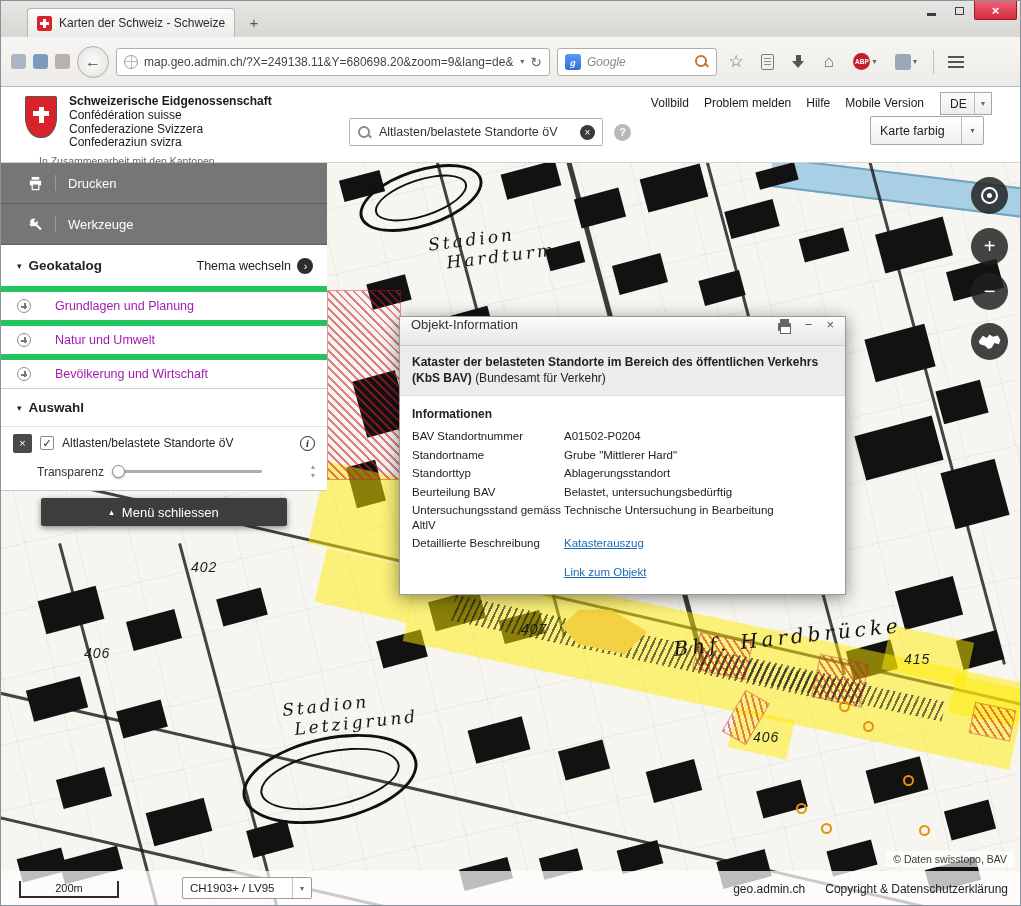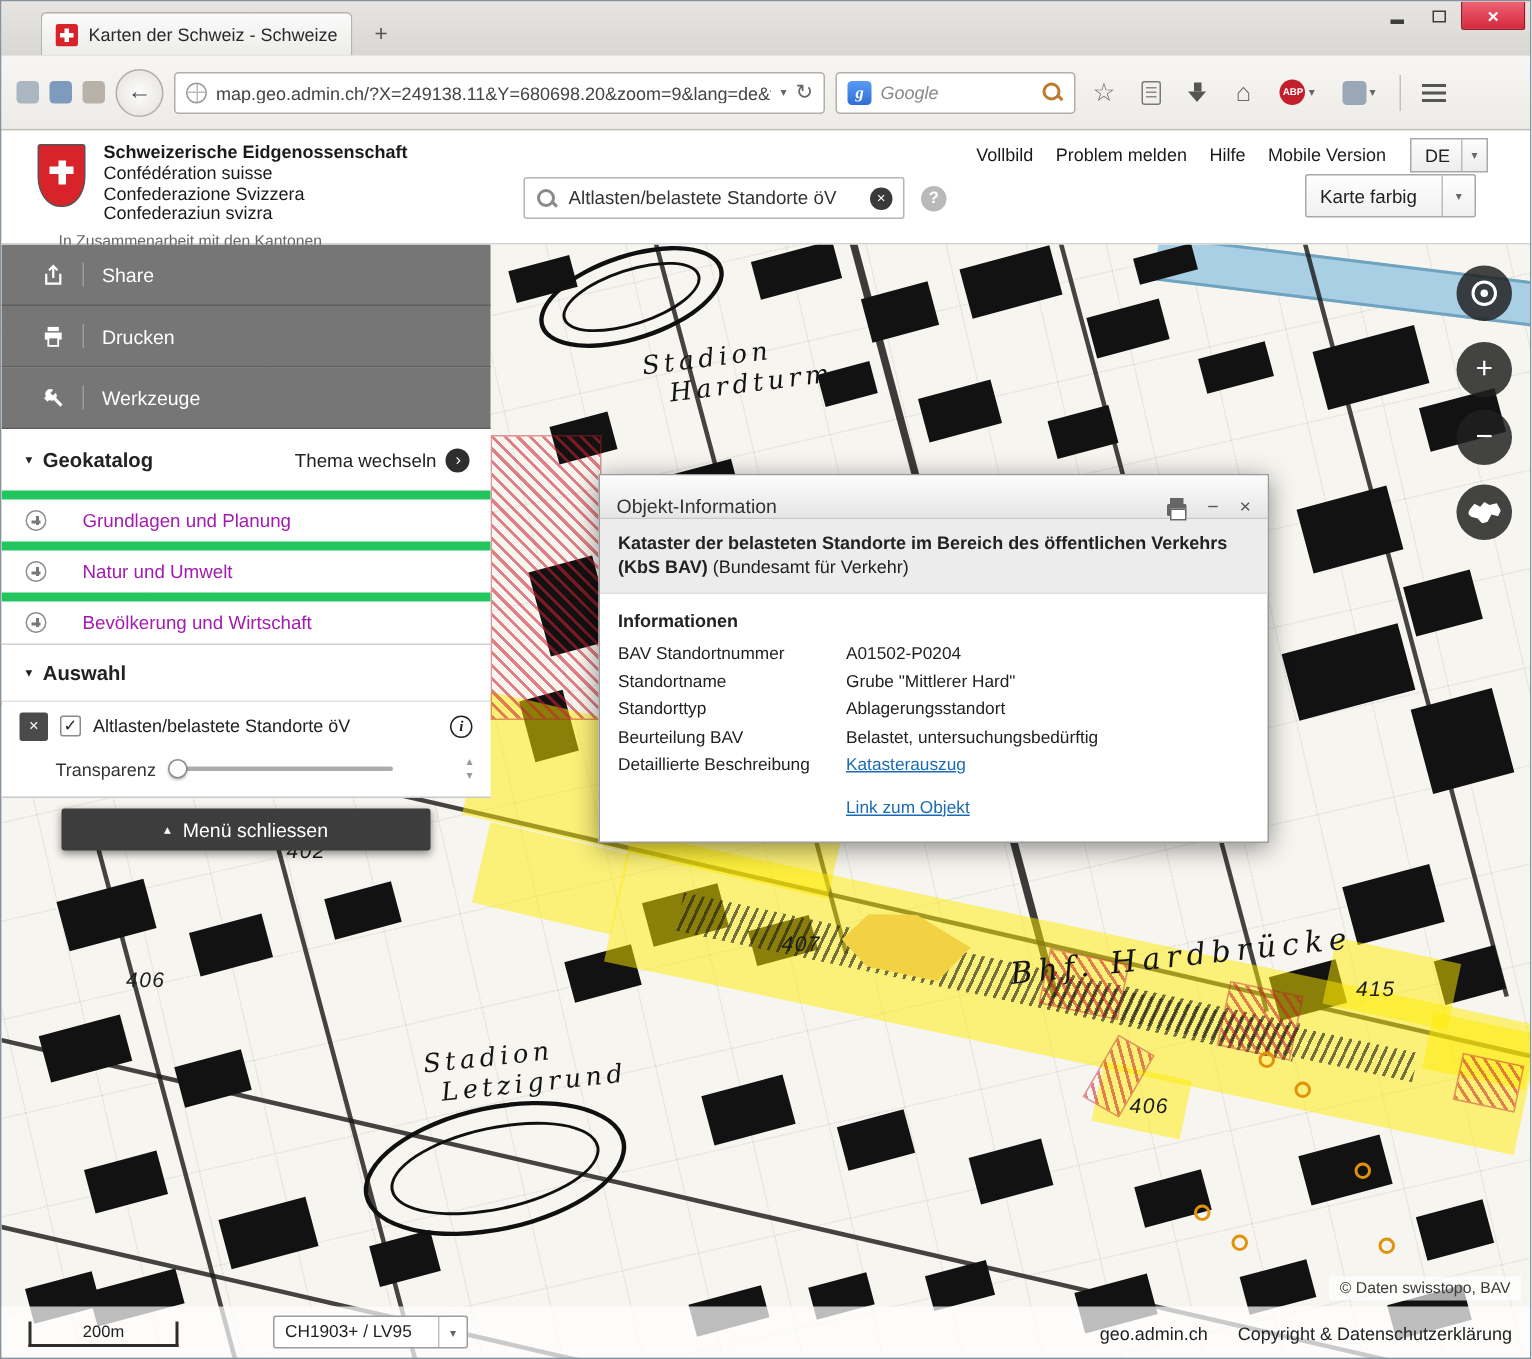--- a/index.html
+++ b/index.html
@@ -101,21 +101,21 @@
 .infoico{margin-left:auto;width:15px;height:15px;border:1.5px solid #222;border-radius:50%;color:#222;font-size:10px;font-weight:bold;display:flex;align-items:center;justify-content:center;font-family:"Liberation Serif",serif;font-style:italic;flex:none}
 .transp-row{height:32px;background:#fff;display:flex;align-items:center;gap:10px;padding:0 12px 6px 36px;border-bottom:1px solid #c9c9c9}
 .transp-label{font-size:12px;color:#333}
 .slider{position:relative;width:148px;height:3px;background:#adadad;border-radius:2px}
 .knob{position:absolute;left:-2px;top:-5px;width:13px;height:13px;border-radius:50%;background:#fdfdfd;border:1px solid #8a8a8a;box-shadow:0 1px 2px rgba(0,0,0,.3)}
 .updown{margin-left:auto;display:flex;flex-direction:column;gap:1px;color:#9a9a9a;font-size:8px;line-height:8px;align-items:center}
 .closemenu{margin:7px auto 0;width:246px;height:28px;background:#3d3d3d;border-radius:2px;box-shadow:0 2px 6px rgba(0,0,0,.45);display:flex;align-items:center;justify-content:center;gap:8px;color:#fff;font-size:13px}
 .closemenu .tri{color:#fff}
 
 .popup{position:absolute;left:398px;top:153px;width:447px;background:#fff;border:1px solid #9a9a9a;box-shadow:0 3px 16px rgba(0,0,0,.45);z-index:30}
-.pp-head{height:29px;background:linear-gradient(#fcfcfc,#e6e6e6);border-bottom:1px solid #c9c9c9;display:flex;align-items:flex-end;padding:0 11px;color:#333;font-size:13px}
+.pp-head{height:29px;background:linear-gradient(#fcfcfc,#e6e6e6);border-bottom:1px solid #c9c9c9;display:flex;align-items:flex-start;padding:0 11px;color:#333;font-size:13px}
 .pp-tools{margin-left:auto;display:flex;gap:14px;color:#555;align-items:center;font-size:13px}
 .printico{width:13px;height:8px;background:#666;border-radius:1px;position:relative;margin-top:4px}
 .printico::before{content:'';position:absolute;left:2px;top:-4px;width:9px;height:4px;background:#666}
 .printico::after{content:'';position:absolute;left:2px;top:3px;width:9px;height:6px;background:#fff;border:1px solid #666}
 .pp-dataset{background:#ececec;border-bottom:1px solid #ddd;padding:9px 12px;font-size:12px;line-height:15.5px;color:#222}
 .pp-dataset .b{font-weight:bold}
 .pp-body{padding:11px 12px 16px}
 .pp-sect{font-weight:bold;margin-bottom:8px;font-size:12px;color:#222}
 .pp-row{display:flex;margin-bottom:4px;font-size:11.5px;line-height:14.5px}
 .pp-row .lbl{width:152px;flex:none;color:#222}
@@ -351,30 +351,20 @@
     <div class="mapctrl" style="top:65px">+</div>
     <div class="mapctrl" style="top:110px">−</div>
     <div class="mapctrl" style="top:160px">
         <span class="chshape"></span>
       </div>
 
     <div class="sidebar">
       <div class="sbar">
         <span class="sico">
             <svg width="15" height="15" viewBox="0 0 16 16">
-              <path d="M3 7v7h10V7" fill="none" stroke="#fff" stroke-width="1.6"></path>
-              <path d="M8 10V2M5 4.5L8 1.5l3 3" fill="none" stroke="#fff" stroke-width="1.6"></path>
-            </svg>
-          </span>
-        <span class="vd"></span>
-        <span>Share</span>
-      </div>
-      <div class="sbar">
-        <span class="sico">
-            <svg width="15" height="15" viewBox="0 0 16 16">
               <rect x="4" y="1" width="8" height="3" fill="#fff"></rect>
               <rect x="2" y="5" width="12" height="5" fill="#fff"></rect>
               <rect x="4.5" y="8.5" width="7" height="6" fill="#767676" stroke="#fff" stroke-width="1.3"></rect>
             </svg>
           </span>
         <span class="vd"></span>
         <span>Drucken</span>
       </div>
       <div class="sbar">
         <span class="sico">
@@ -456,20 +446,24 @@
           </div>
         <div class="pp-row">
             <span class="lbl">Standorttyp</span>
             <span class="val">Ablagerungsstandort</span>
           </div>
         <div class="pp-row">
             <span class="lbl">Beurteilung BAV</span>
             <span class="val">Belastet, untersuchungsbedürftig</span>
           </div>
         <div class="pp-row">
+            <span class="lbl">Untersuchungsstand gemäss AltlV</span>
+            <span class="val">Technische Untersuchung in Bearbeitung</span>
+          </div>
+        <div class="pp-row">
             <span class="lbl">Detaillierte Beschreibung</span>
             <a class="link">Katasterauszug</a>
           </div>
         <div class="pp-objlink"><a class="link">Link zum Objekt</a></div>
       </div>
     </div>
 
     <div class="footer">
       <div class="scalebox">200m</div>
       <div class="projsel">

